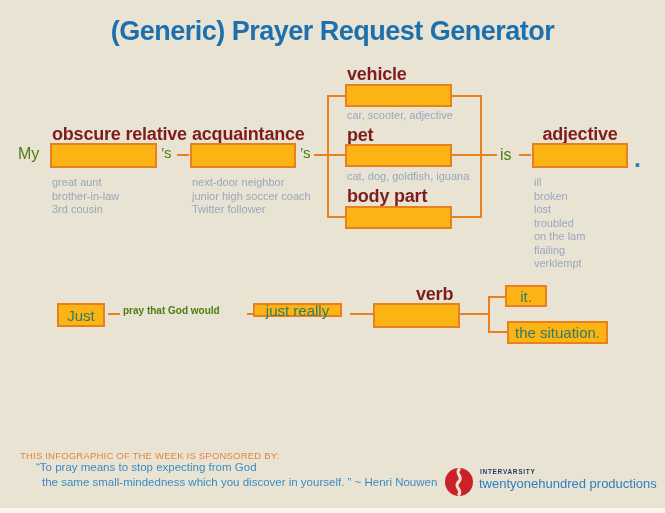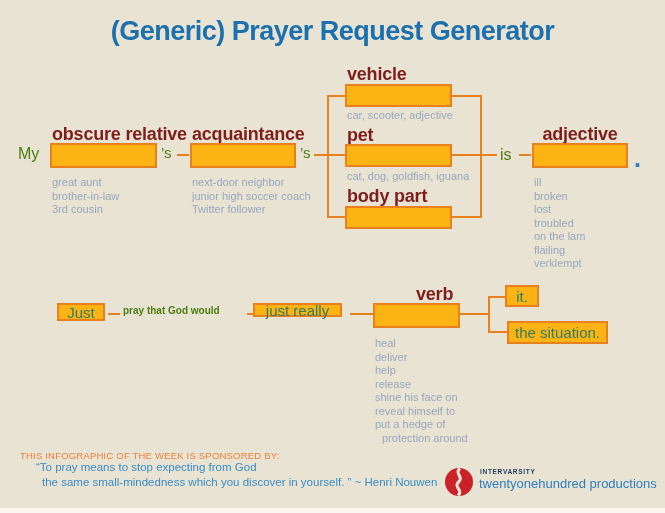--- a/index.html
+++ b/index.html
@@ -121,45 +121,35 @@
   <div class="examples" style="left:534px; top:176px;">
     <span>ill</span>
     <span>broken</span>
     <span>lost</span>
     <span>troubled</span>
     <span>on the lam</span>
     <span>flailing</span>
     <span>verklempt</span>
   </div>
 
-  <div class="box boxtext" style="left:57px; top:303px; width:48px; height:18px;">Just</div>
+  <div class="box boxtext" style="left:57px; top:303px; width:48px; height:24px;">Just</div>
   <div class="hline" style="left:108px; top:313px; width:12px;"></div>
   <div class="word" style="left:123px; top:305px; font-size:10px;font-weight:bold;">pray that God would</div>
   <div class="hline" style="left:247px; top:313px; width:10px;"></div>
   <div class="box boxtext" style="left:253px; top:303px; width:89px; height:14px;">just really</div>
   <div class="hline" style="left:350px; top:313px; width:23px;"></div>
 
   <div class="label" style="left:376px; top:284px;margin-left:40px;">verb</div>
   <div class="box" style="left:373px; top:303px; width:87px; height:25px;"></div>
-  <div class="examples" style="left:375px; top:337px;">
-    <span>heal</span>
-    <span>deliver</span>
-    <span>help</span>
-    <span>release</span>
-    <span>shine his face on</span>
-    <span>reveal himself to</span>
-    <span>put a hedge of</span>
-    <span class="indented">protection around</span>
-  </div>
 
   <div class="hline" style="left:460px; top:313px; width:30px;"></div>
   <div class="vline" style="left:488px; top:296px; height:37px;"></div>
   <div class="hline" style="left:490px; top:296px; width:15px;"></div>
   <div class="hline" style="left:490px; top:331px; width:17px;"></div>
-  <div class="box boxtext" style="left:505px; top:285px; width:34px; height:22px;">it.</div>
+  <div class="box boxtext" style="left:505px; top:285px; width:42px; height:22px;">it.</div>
   <div class="box boxtext" style="left:507px; top:321px; width:101px; height:23px;">the situation.</div>
 
   <div class="sponsor">THIS INFOGRAPHIC OF THE WEEK IS SPONSORED BY:</div>
   <div class="quote" style="left:20px; top:461px;margin-left:16px;">“To pray means to stop expecting from God</div>
   <div class="quote" style="left:20px; top:476px;margin-left:22px;">the same small-mindedness which you discover in yourself. ” ~ Henri Nouwen</div>
 
   <div style="position:absolute; left:444px; top:467px; width:30px; height:30px;">
     <svg width="30" height="30" viewBox="0 0 30 30">
       <circle cx="15" cy="15" r="14" fill="#cb2128"></circle>
       <path d="M16 1.5 C 9.5 6.5, 20.5 9.5, 14.5 15 C 9 20.5, 20 23, 14 28.5" stroke="#e9e3d4" stroke-width="3.2" fill="none"></path>

